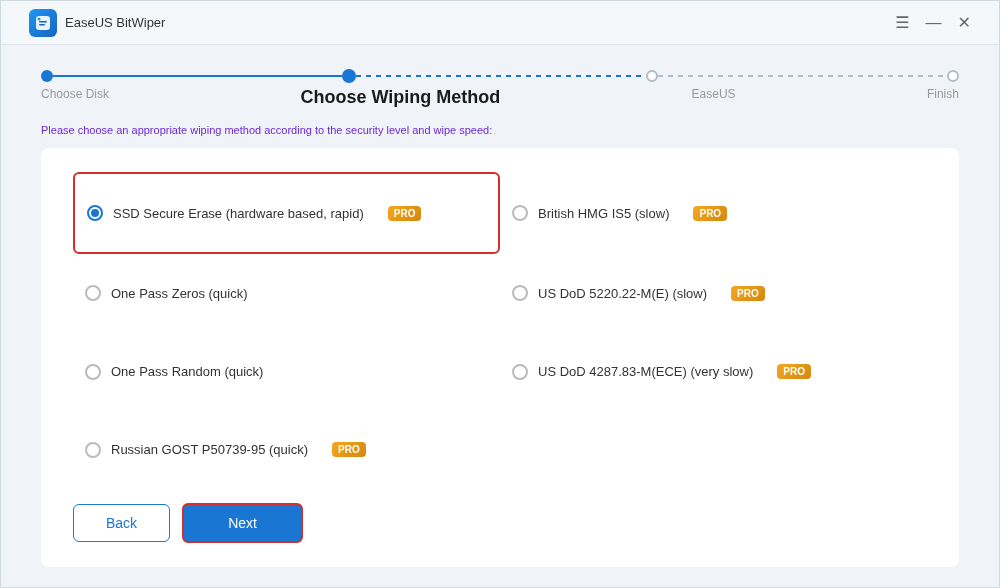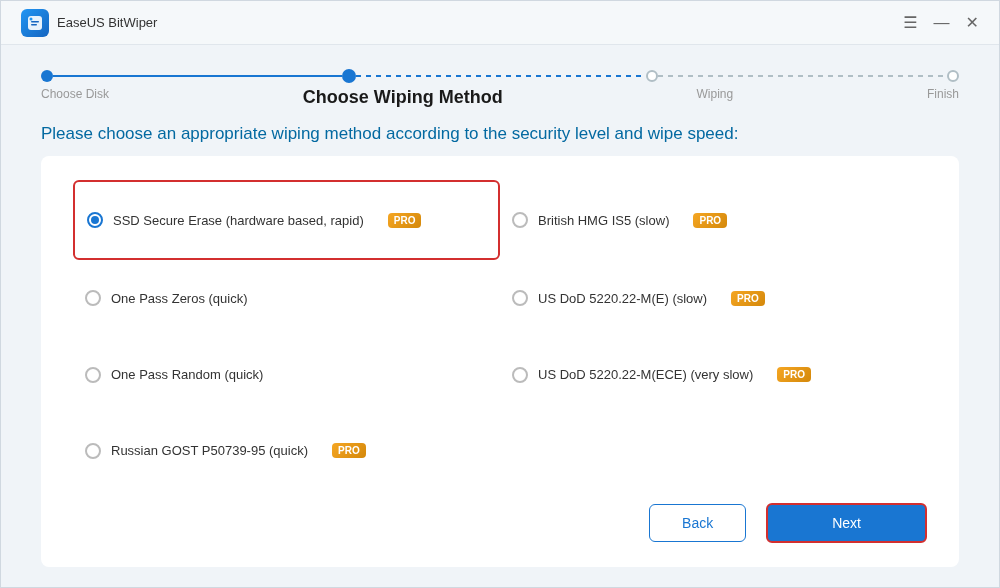--- a/index.html
+++ b/index.html
@@ -21,21 +21,21 @@
       border: 1px solid #d0d8e0;
     }
 
     
     .titlebar {
       height: 44px;
       background: #f5f8fa;
       border-bottom: 1px solid #e0e6ec;
       display: flex;
       align-items: center;
-      padding: 0 20px;
+      padding: 0 28px;
       flex-shrink: 0;
     }
 
     .titlebar-icon {
       width: 28px;
       height: 28px;
       margin-right: 8px;
       background: linear-gradient(135deg, #2196F3, #1565C0);
       border-radius: 6px;
       display: flex;
@@ -70,22 +70,22 @@
     .content {
       flex: 1;
       background: #f0f4f8;
       display: flex;
       flex-direction: column;
       padding: 24px 40px 20px 40px;
     }
 
     
     .description {
-      font-size: 17px;
-      color: #0369a1;
+      font-size: 11px;
+      color: #6d28d9;
       margin-bottom: 12px;
     }
 
     
     .options-card {
       background: #ffffff;
       border-radius: 8px;
       padding: 24px 32px;
       flex: 1;
       display: flex;
@@ -149,39 +149,39 @@
       font-weight: bold;
       padding: 2px 6px;
       border-radius: 4px;
       margin-left: 24px;
       vertical-align: middle;
     }
 
     
     .footer {
       display: flex;
-      justify-content: flex-end;
-      align-items: center;
-      gap: 20px;
+      justify-content: flex-start;
+      align-items: center;
+      gap: 12px;
       padding: 14px 0 0 0;
     }
 
     .btn-back {
       padding: 10px 32px;
       border: 1px solid #1976d2;
       background: white;
       color: #1976d2;
       font-size: 14px;
       border-radius: 6px;
       cursor: pointer;
       font-weight: 500;
     }
 
     .btn-next {
-      padding: 10px 64px;
+      padding: 10px 44px;
       border: 2px solid #d32f2f;
       background: #1976d2;
       color: white;
       font-size: 14px;
       border-radius: 6px;
       cursor: pointer;
       font-weight: 500;
     }
 
     
@@ -276,21 +276,21 @@
 
         <div class="step-node node-empty" style="width:12px;height:12px;"></div>
 
         <div class="line-segment line-dashed-gray"></div>
 
         <div class="step-node node-empty" style="width:12px;height:12px;"></div>
       </div>
       <div class="step-labels-row">
         <span class="step-lbl">Choose Disk</span>
         <span class="step-lbl bold">Choose Wiping Method</span>
-        <span class="step-lbl">Wiping</span>
+        <span class="step-lbl">EaseUS</span>
         <span class="step-lbl">Finish</span>
       </div>
     </div>
 
     <p class="description">Please choose an appropriate wiping method according to the security level and wipe speed:</p>
 
     <div class="options-card">
       <div class="options-grid">
 
         <div class="option-item selected">
@@ -316,21 +316,21 @@
           <span class="pro-badge">PRO</span>
         </div>
 
         <div class="option-item">
           <div class="option-radio"></div>
           <span class="option-label">One Pass Random (quick)</span>
         </div>
 
         <div class="option-item">
           <div class="option-radio"></div>
-          <span class="option-label">US DoD 5220.22-M(ECE) (very slow)</span>
+          <span class="option-label">US DoD 4287.83-M(ECE) (very slow)</span>
           <span class="pro-badge">PRO</span>
         </div>
 
         <div class="option-item">
           <div class="option-radio"></div>
           <span class="option-label">Russian GOST P50739-95 (quick)</span>
           <span class="pro-badge">PRO</span>
         </div>
 
 

